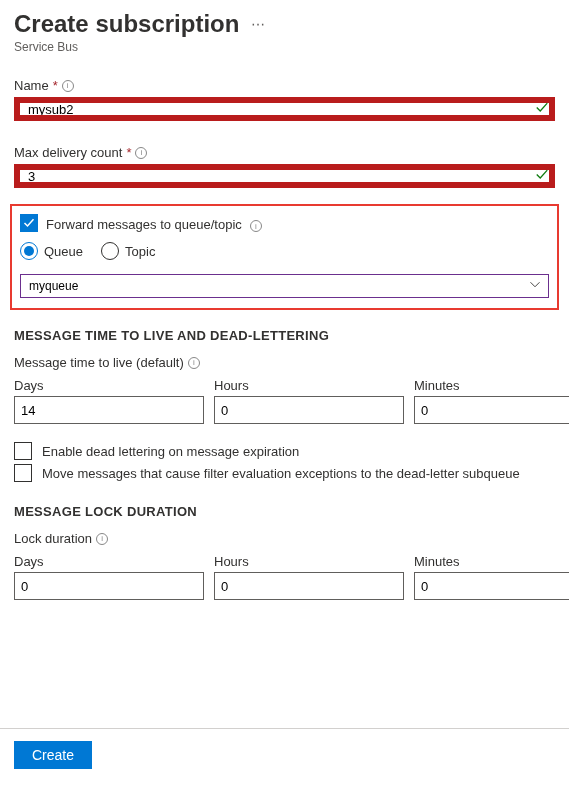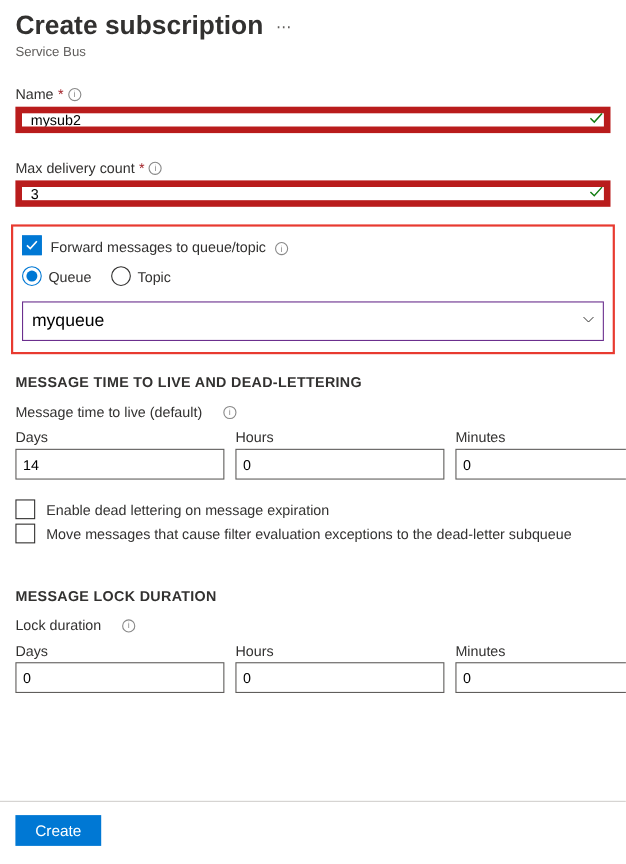--- a/index.html
+++ b/index.html
@@ -109,43 +109,43 @@
   }
   .radio.selected .dot { display: block; }
   .radio-item { display: flex; align-items: center; gap: 6px; cursor: pointer; }
   .select-wrap {
     position: relative;
   }
   .select-input {
     width: 100%;
     border: 1px solid #6b2f8e;
     padding: 4px 26px 4px 8px;
-    font-size: 16px;
-    height: 36px;
+    font-size: 12px;
+    height: 24px;
     background: #fff;
   }
   .chevron {
     position: absolute;
     right: 8px; top: 50%;
     transform: translateY(-50%);
     pointer-events: none;
   }
   .section-header {
     font-size: 13px;
     font-weight: 600;
     letter-spacing: 0.3px;
     margin: 0 0 12px 0;
     color: #323130;
   }
   .sublabel {
     font-size: 13px;
     color: #323130;
     display: flex;
     align-items: center;
-    gap: 19px;
+    gap: 4px;
     margin-bottom: 8px;
   }
   .grid4 {
     display: grid;
     grid-template-columns: repeat(4, 1fr);
     gap: 10px;
     margin-bottom: 18px;
   }
   .cell { display: flex; flex-direction: column; }
   .cell-label { font-size: 13px; margin-bottom: 3px; }
@@ -270,21 +270,21 @@
       <div class="cell-label">Minutes</div>
       <input type="text" value="0" style="">
     </div>
 
   </div>
 
   <div class="cb-opt">
     <span class="cb-empty"></span>
     <span>Enable dead lettering on message expiration</span>
   </div>
-  <div class="cb-opt" style="margin-bottom:40px;">
+  <div class="cb-opt" style="margin-bottom:22px;">
     <span class="cb-empty"></span>
     <span>Move messages that cause filter evaluation exceptions to the dead-letter subqueue</span>
   </div>
 
   <div class="section-header">MESSAGE LOCK DURATION</div>
   <div class="sublabel">
     <span>Lock duration</span>
     <span class="info-icon">i</span>
   </div>
   <div class="grid4">

